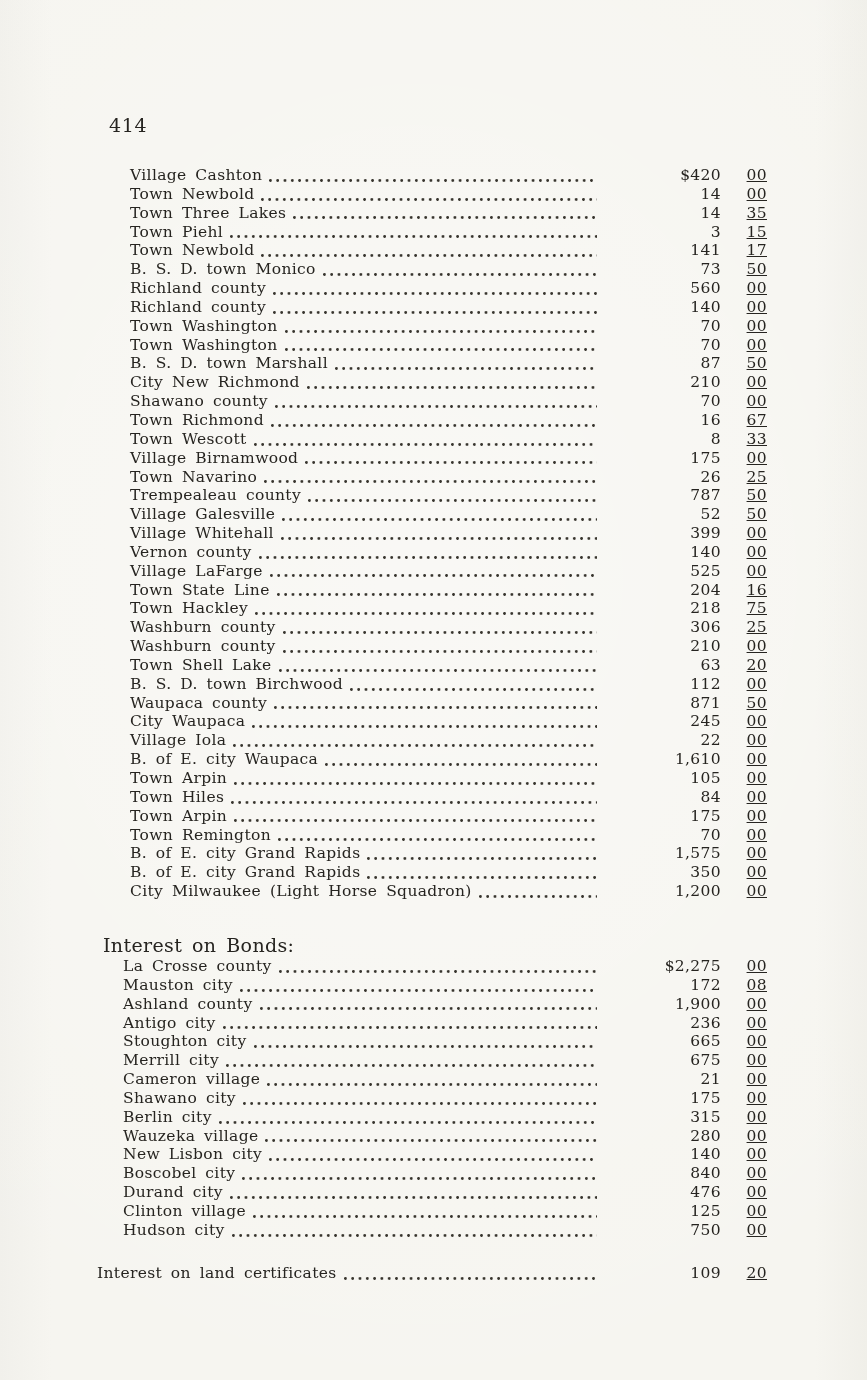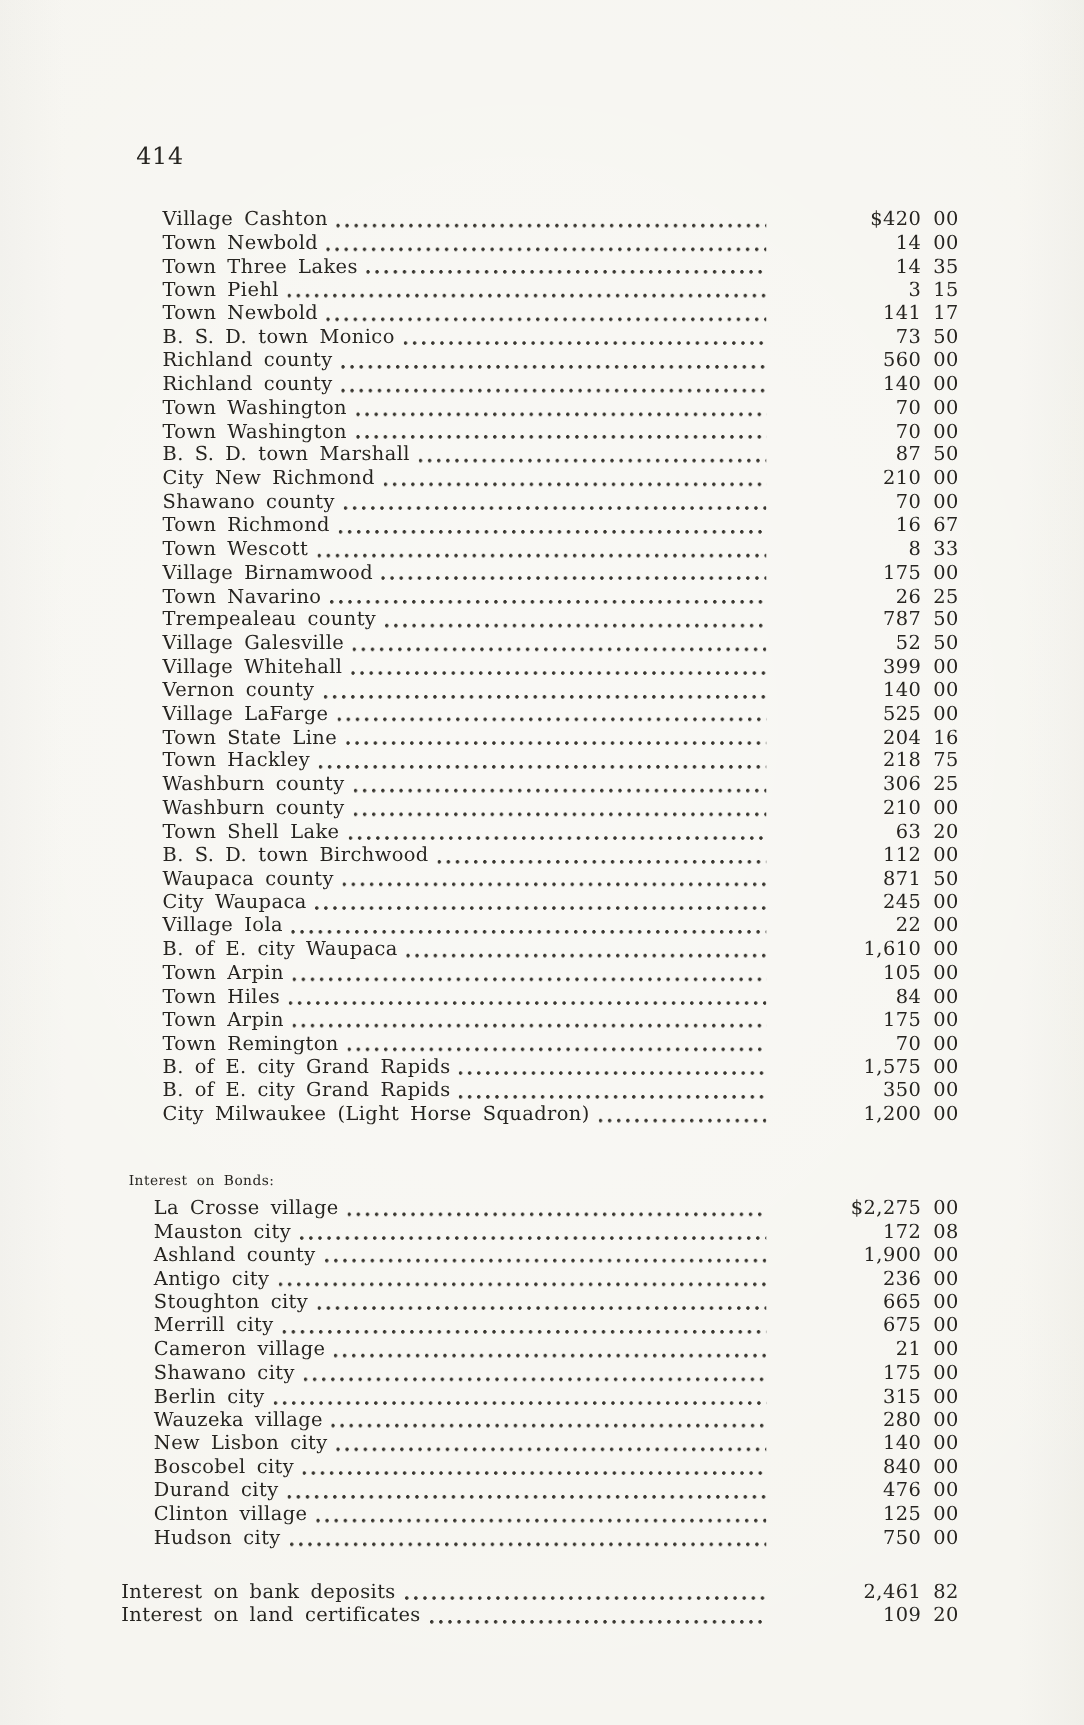--- a/index.html
+++ b/index.html
@@ -71,29 +71,29 @@
     align-self: stretch;
     margin-left: 7px;
     margin-right: 4px;
     background-image: radial-gradient(circle at 1.4px 1.4px, #38352e 1.1px, rgba(56,53,46,0) 1.6px);
     background-size: 7.3px 2.9px;
     background-repeat: repeat-x;
     background-position: left calc(100% - 3.2px);
   }
 
   .dollars { flex: 0 0 120px; text-align: right; }
-  .cents   { flex: 0 0 26px;  margin-left: 4px; text-align: right; }
+  .cents   { flex: 0 0 26px;  margin-left: 20px; text-align: right; text-decoration: underline; }
 
   
   .section-heading {
     position: absolute;
     left: 103px;
     top: 936px;
     margin: 0;
-    font-size: 11px;
+    font-size: 19px;
     font-weight: normal;
     letter-spacing: 0.35px;
     word-spacing: 3.5px;
     line-height: 18.85px;
   }
 </style>
 </head>
 <body>
 
 <div class="page">
@@ -336,21 +336,21 @@
         <span class="leader"></span>
         <span class="dollars">1,200</span>
         <span class="cents">00</span>
       </div>
     </section>
 
   <h2 class="section-heading">Interest on Bonds:</h2>
 
   <section class="ledger ledger-bonds">
       <div class="row">
-        <span class="label">La Crosse village</span>
+        <span class="label">La Crosse county</span>
         <span class="leader"></span>
         <span class="dollars">$2,275</span>
         <span class="cents">00</span>
       </div>
       <div class="row">
         <span class="label">Mauston city</span>
         <span class="leader"></span>
         <span class="dollars">172</span>
         <span class="cents">08</span>
       </div>
@@ -429,26 +429,20 @@
       <div class="row">
         <span class="label">Hudson city</span>
         <span class="leader"></span>
         <span class="dollars">750</span>
         <span class="cents">00</span>
       </div>
     </section>
 
   <section class="ledger ledger-totals">
       <div class="row">
-        <span class="label">Interest on bank deposits</span>
-        <span class="leader"></span>
-        <span class="dollars">2,461</span>
-        <span class="cents">82</span>
-      </div>
-      <div class="row">
         <span class="label">Interest on land certificates</span>
         <span class="leader"></span>
         <span class="dollars">109</span>
         <span class="cents">20</span>
       </div>
     </section>
 
 </div>
 
 </body></html>

